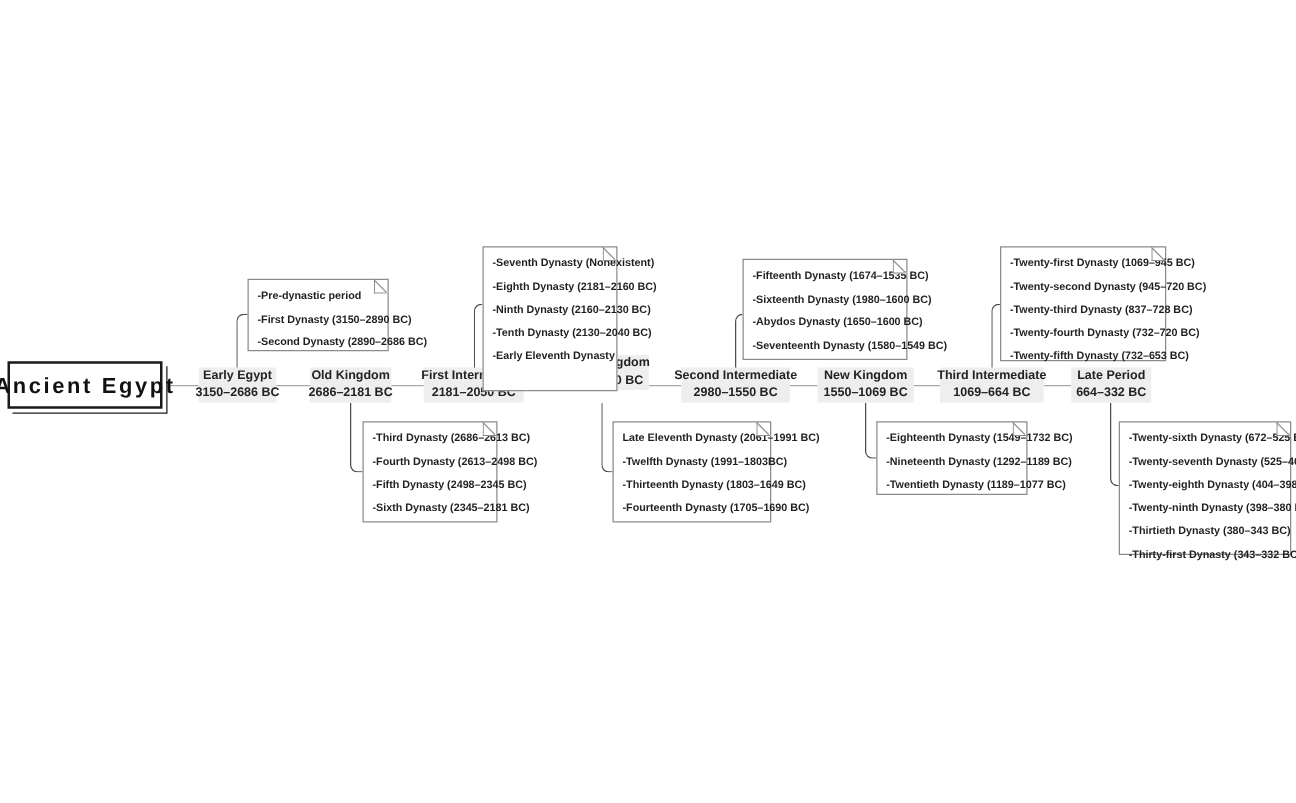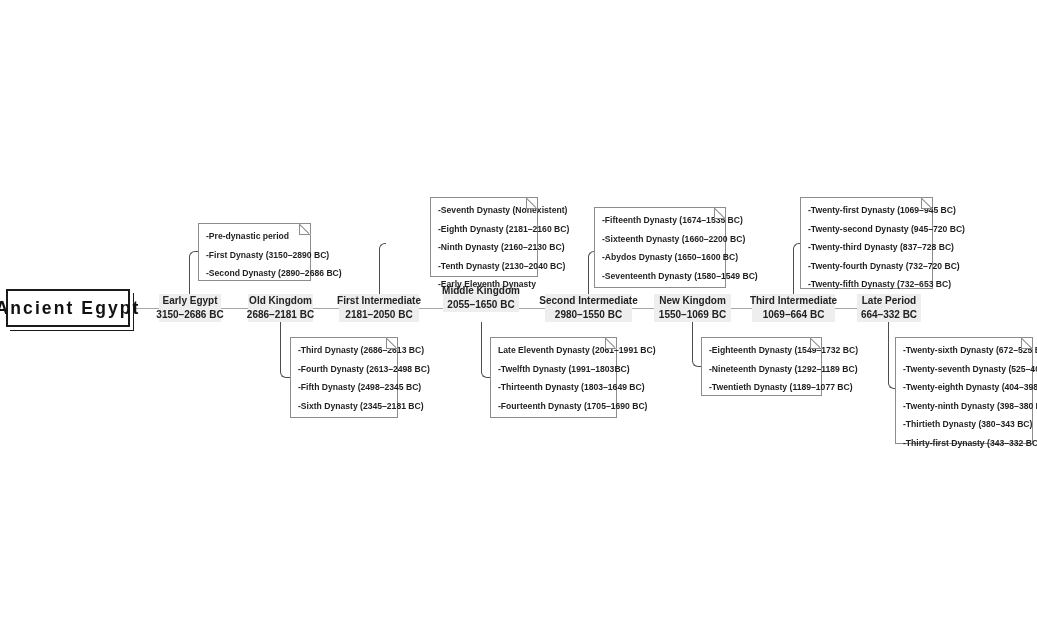--- a/index.html
+++ b/index.html
@@ -220,21 +220,21 @@
 
   <div class="note" style="left:290px; top:337px; width:108px; height:81px;">
     <div class="note-fold"></div>
     <div class="note-fold-edge"></div>
     <div class="note-line">-Third Dynasty (2686–2613 BC)</div>
     <div class="note-line">-Fourth Dynasty (2613–2498 BC)</div>
     <div class="note-line">-Fifth Dynasty (2498–2345 BC)</div>
     <div class="note-line">-Sixth Dynasty (2345–2181 BC)</div>
   </div>
 
-  <div class="note" style="left:386px; top:197px; width:108px; height:80px;margin-left:44px;">
+  <div class="note" style="left:386px; top:197px; width:108px; height:116px;">
     <div class="note-fold"></div>
     <div class="note-fold-edge"></div>
     <div class="note-line">-Seventh Dynasty  (Nonexistent)</div>
     <div class="note-line">-Eighth Dynasty (2181–2160 BC)</div>
     <div class="note-line">-Ninth Dynasty (2160–2130 BC)</div>
     <div class="note-line">-Tenth Dynasty (2130–2040 BC)</div>
     <div class="note-line">-Early Eleventh Dynasty</div>
   </div>
 
   <div class="note" style="left:490px; top:337px; width:127px; height:81px;">
@@ -243,21 +243,21 @@
     <div class="note-line">Late Eleventh Dynasty (2061–1991 BC)</div>
     <div class="note-line">-Twelfth Dynasty (1991–1803BC)</div>
     <div class="note-line">-Thirteenth Dynasty (1803–1649 BC)</div>
     <div class="note-line">-Fourteenth Dynasty (1705–1690 BC)</div>
   </div>
 
   <div class="note" style="left:594px; top:207px; width:132px; height:81px;">
     <div class="note-fold"></div>
     <div class="note-fold-edge"></div>
     <div class="note-line">-Fifteenth Dynasty (1674–1535 BC)</div>
-    <div class="note-line">-Sixteenth Dynasty (1660–2200 BC)</div>
+    <div class="note-line">-Sixteenth Dynasty (1980–1600 BC)</div>
     <div class="note-line">-Abydos Dynasty (1650–1600 BC)</div>
     <div class="note-line">-Seventeenth Dynasty (1580–1549 BC)</div>
   </div>
 
   <div class="note" style="left:701px; top:337px; width:121px; height:59px;">
     <div class="note-fold"></div>
     <div class="note-fold-edge"></div>
     <div class="note-line">-Eighteenth Dynasty (1549–1732 BC)</div>
     <div class="note-line">-Nineteenth Dynasty (1292–1189 BC)</div>
     <div class="note-line">-Twentieth Dynasty (1189–1077 BC)</div>

